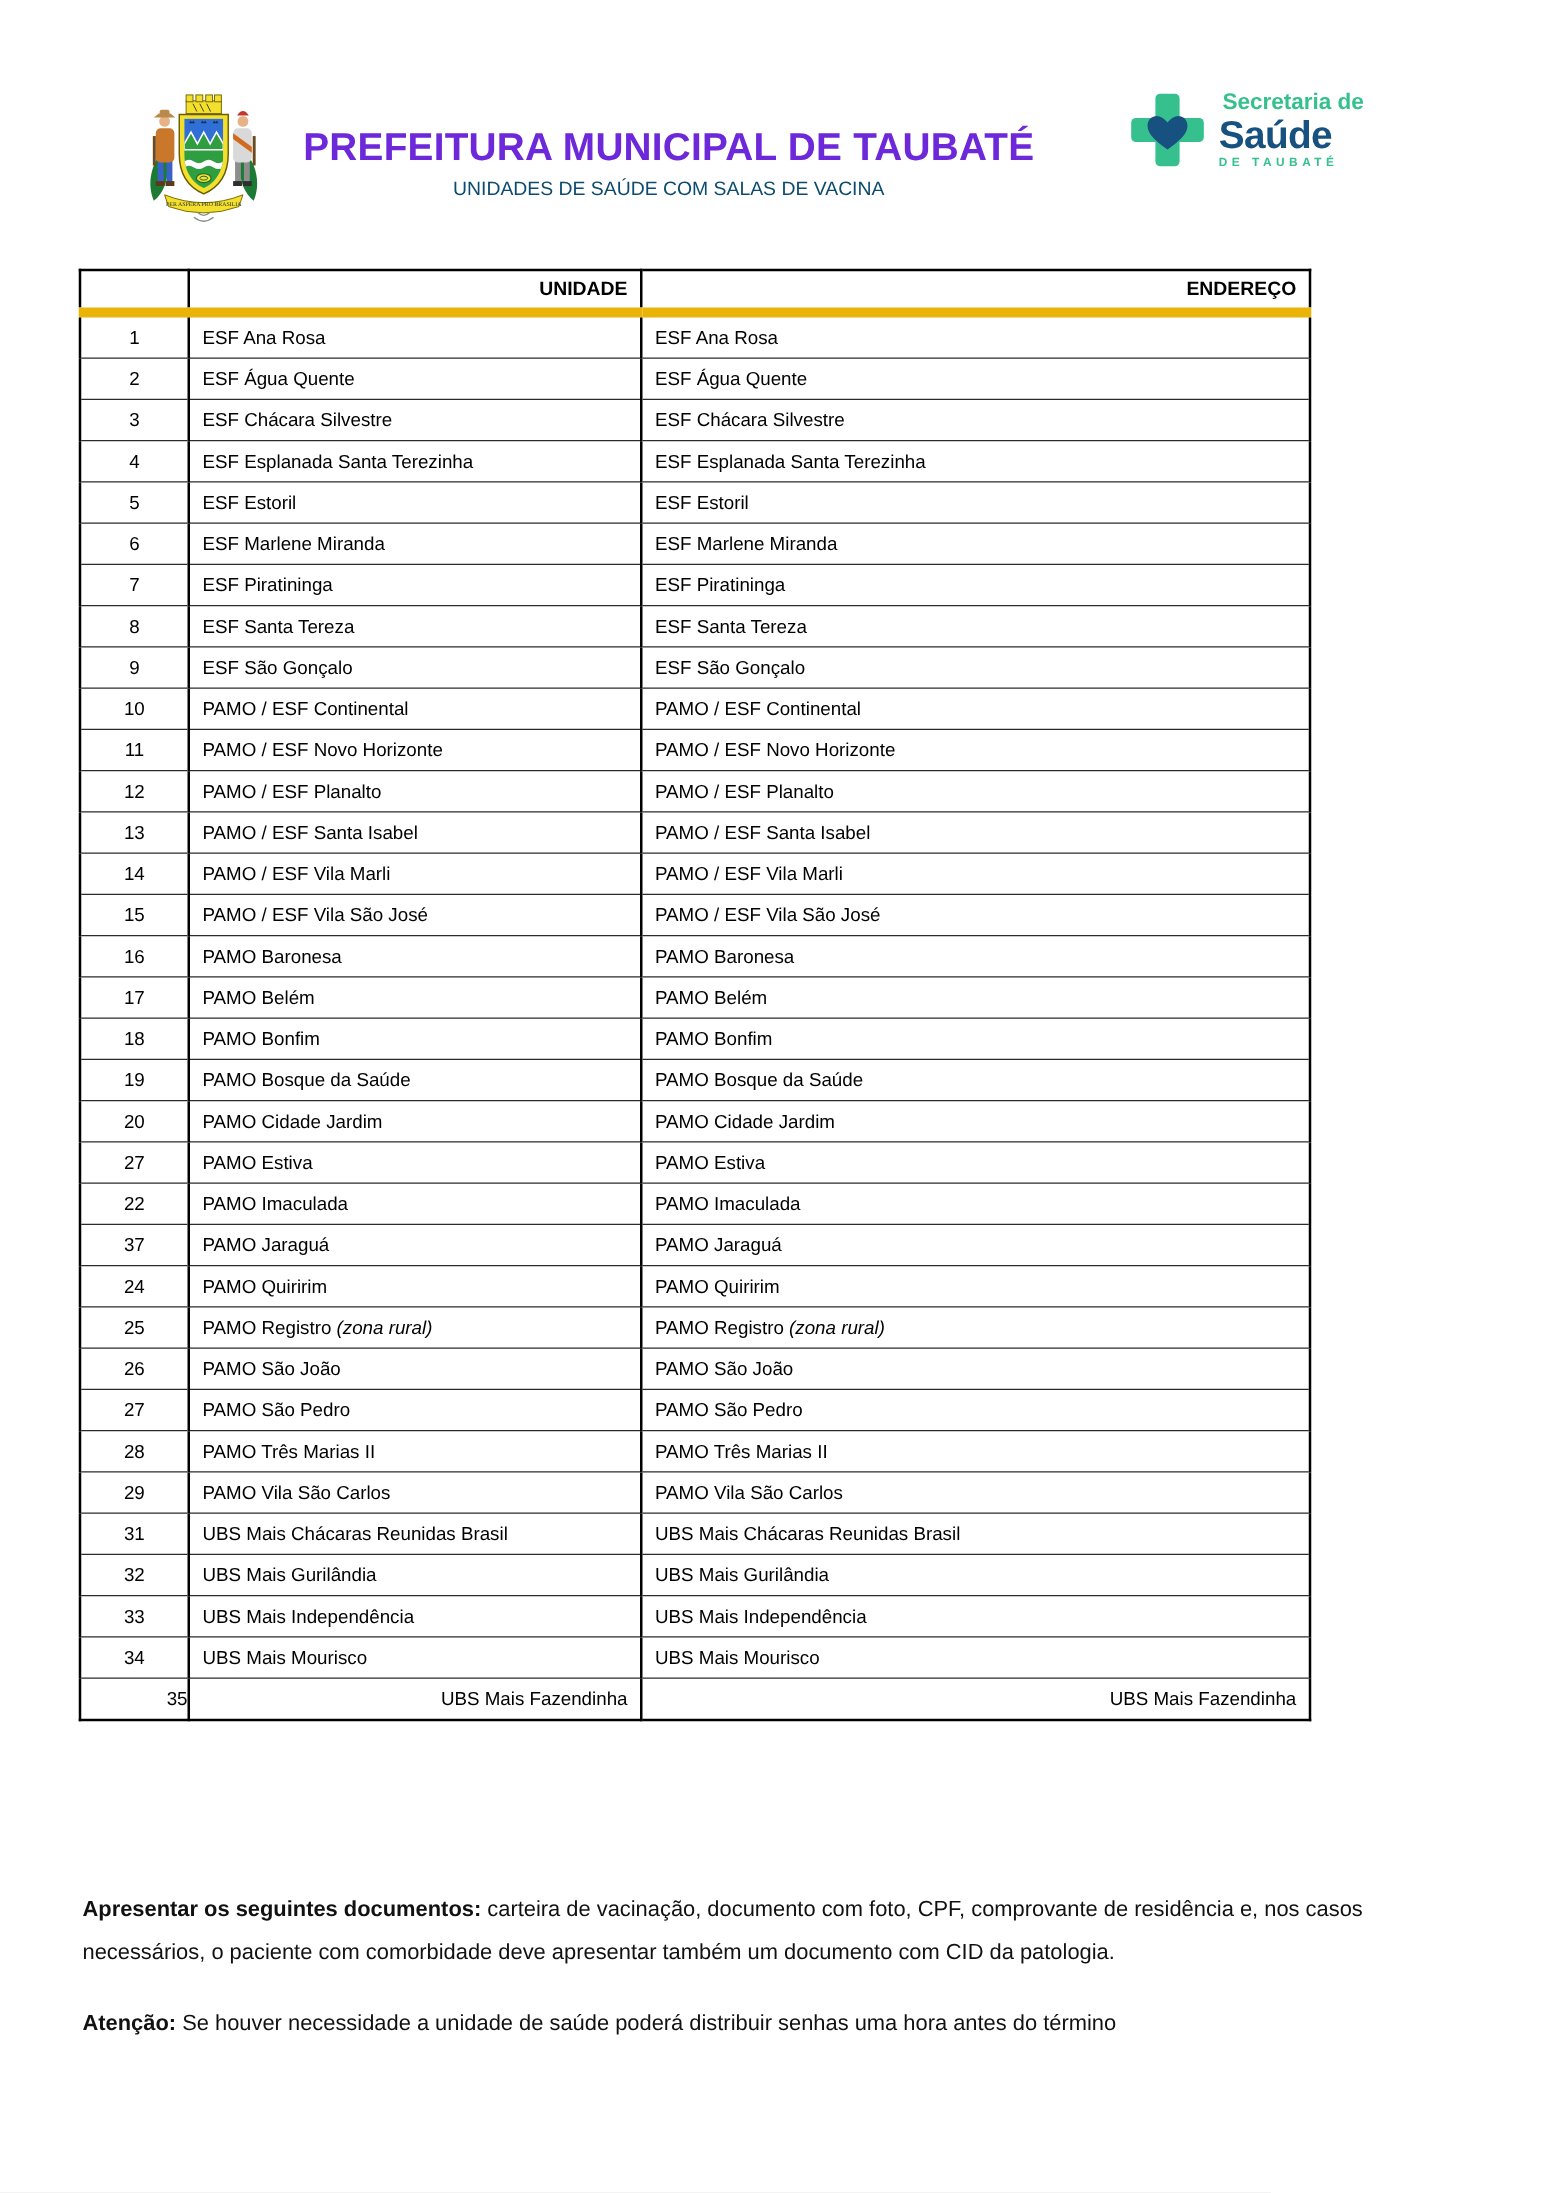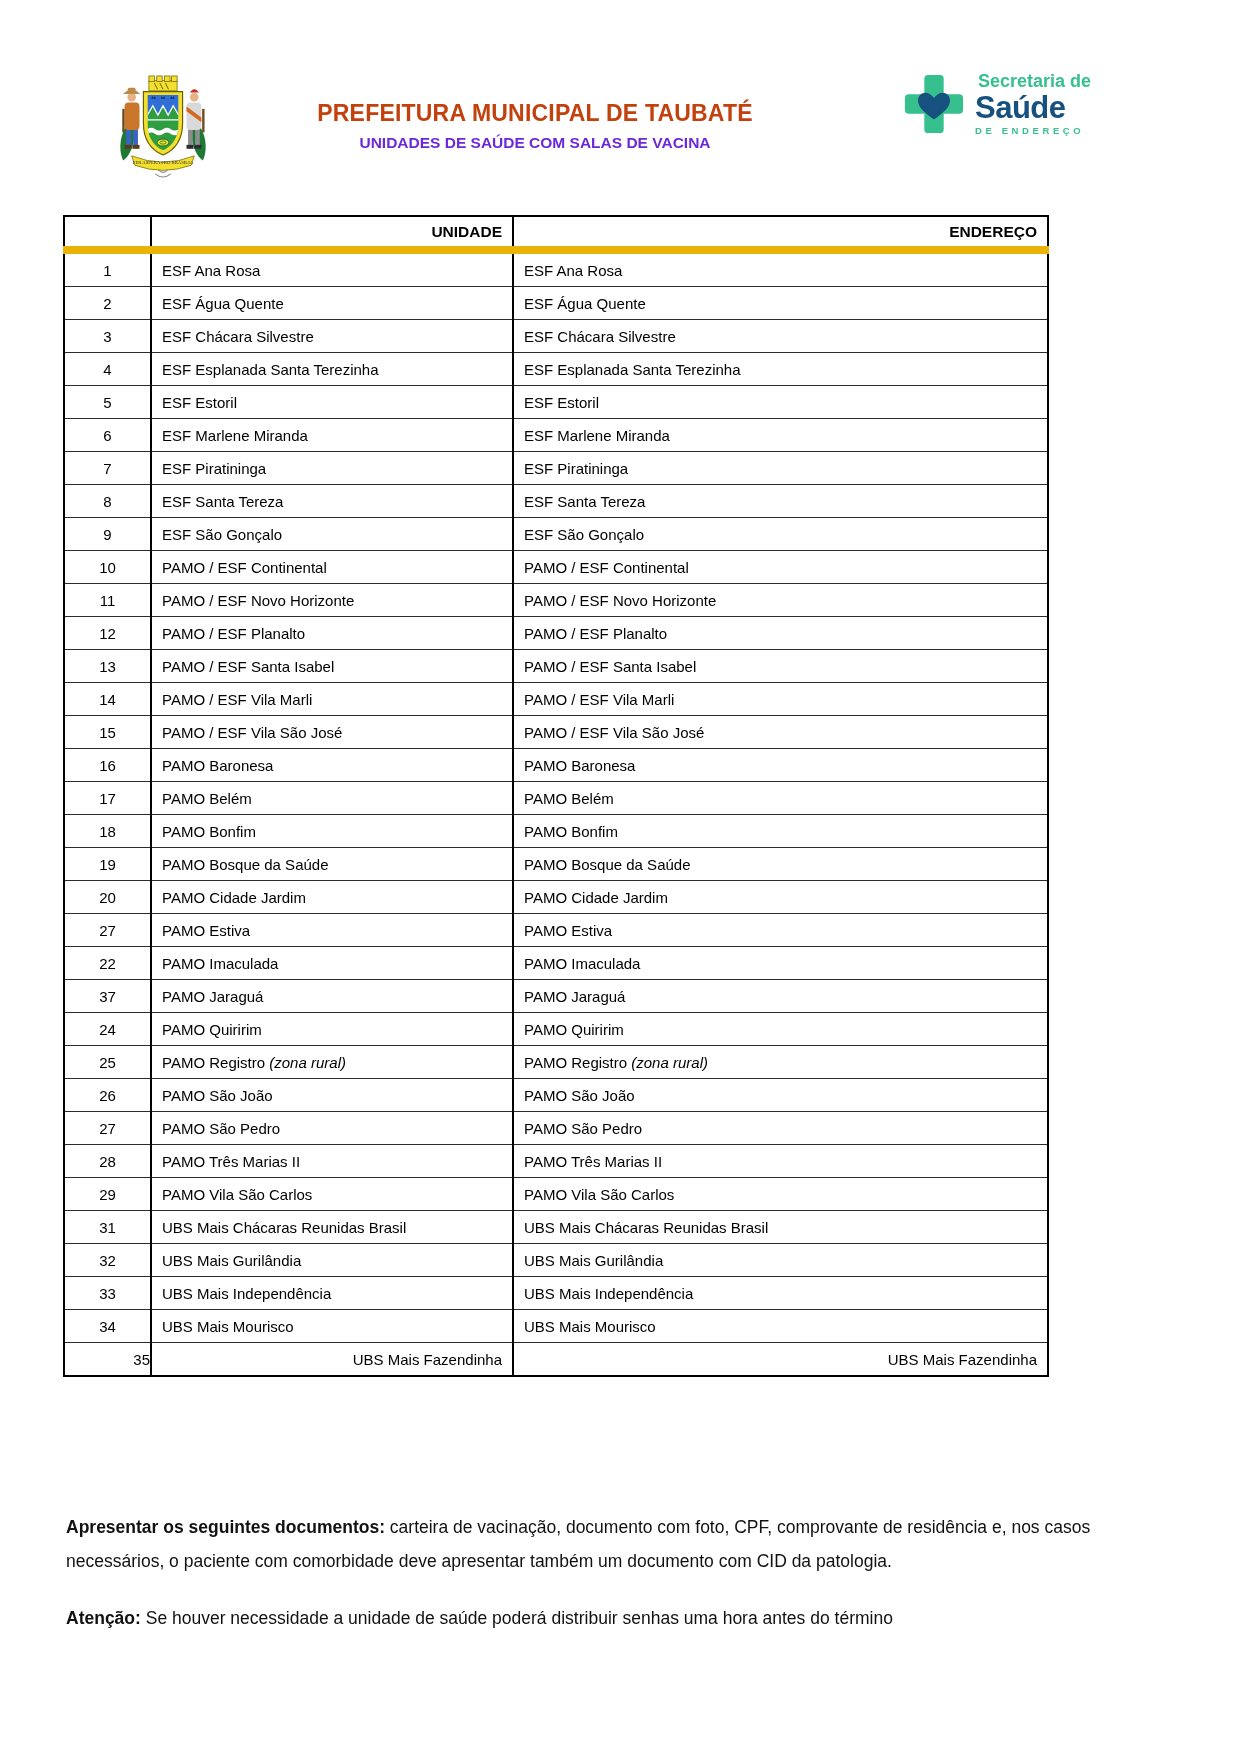--- a/index.html
+++ b/index.html
@@ -11,24 +11,24 @@
     font-family:"Liberation Sans", sans-serif;
     color:#1a1a1a;
     overflow:hidden;
   }
   
   .crest{position:absolute;left:116px;top:64px;width:94px;height:132px;}
   .title-block{
     position:absolute;left:130px;top:100px;width:810px;text-align:center;
   }
   .title-block .main-title{
-    font-size:23px;font-weight:bold;letter-spacing:.2px;color:#c2410c;
+    font-size:31px;font-weight:bold;letter-spacing:.2px;color:#6d28d9;
   }
   .title-block .sub-title{
-    font-size:15.5px;font-weight:bold;margin-top:7px;color:#6d28d9;
+    font-size:15.5px;font-weight:normal;margin-top:7px;color:#0c4a6e;
   }
   .saude-logo{
     position:absolute;left:903px;top:72px;display:flex;align-items:center;gap:10px;
   }
   .saude-logo .cross{width:62px;height:62px;flex:0 0 auto;}
   .saude-text{display:flex;flex-direction:column;line-height:1;}
   .saude-text .l1{font-size:18px;font-weight:bold;padding-left:3px;}
   .saude-text .l2{font-size:31px;font-weight:bold;letter-spacing:-.5px;margin-top:2px;}
   .saude-text .l3{font-size:9.5px;font-weight:bold;letter-spacing:3.6px;margin-top:3px;}
   
@@ -143,21 +143,21 @@
 
   <div class="saude-logo">
     <svg class="cross" viewBox="0 0 64 64" xmlns="http://www.w3.org/2000/svg">
       <rect x="22" y="2" width="20" height="60" rx="4" fill="#35c08e"></rect>
       <rect x="2" y="22" width="60" height="20" rx="4" fill="#35c08e"></rect>
       <path d="M32 48 C23.5 42 15.5 36 15.5 28.5 C15.5 23.6 19.2 20.5 23 20.5 C26.2 20.5 29.2 22.4 32 25.8 C34.8 22.4 37.8 20.5 41 20.5 C44.8 20.5 48.5 23.6 48.5 28.5 C48.5 36 40.5 42 32 48 Z" fill="#17517f"></path>
     </svg>
     <div class="saude-text">
       <span class="l1" style="color:#35c08e">Secretaria de</span>
       <span class="l2" style="color:#17517f">Saúde</span>
-      <span class="l3" style="color:#35c08e">DE ENDEREÇO</span>
+      <span class="l3" style="color:#35c08e">DE TAUBATÉ</span>
     </div>
   </div>
 
   <table class="units-table">
     <colgroup>
         <col class="c-num">
         <col class="c-unit">
         <col class="c-addr">
       </colgroup>
     <thead>

